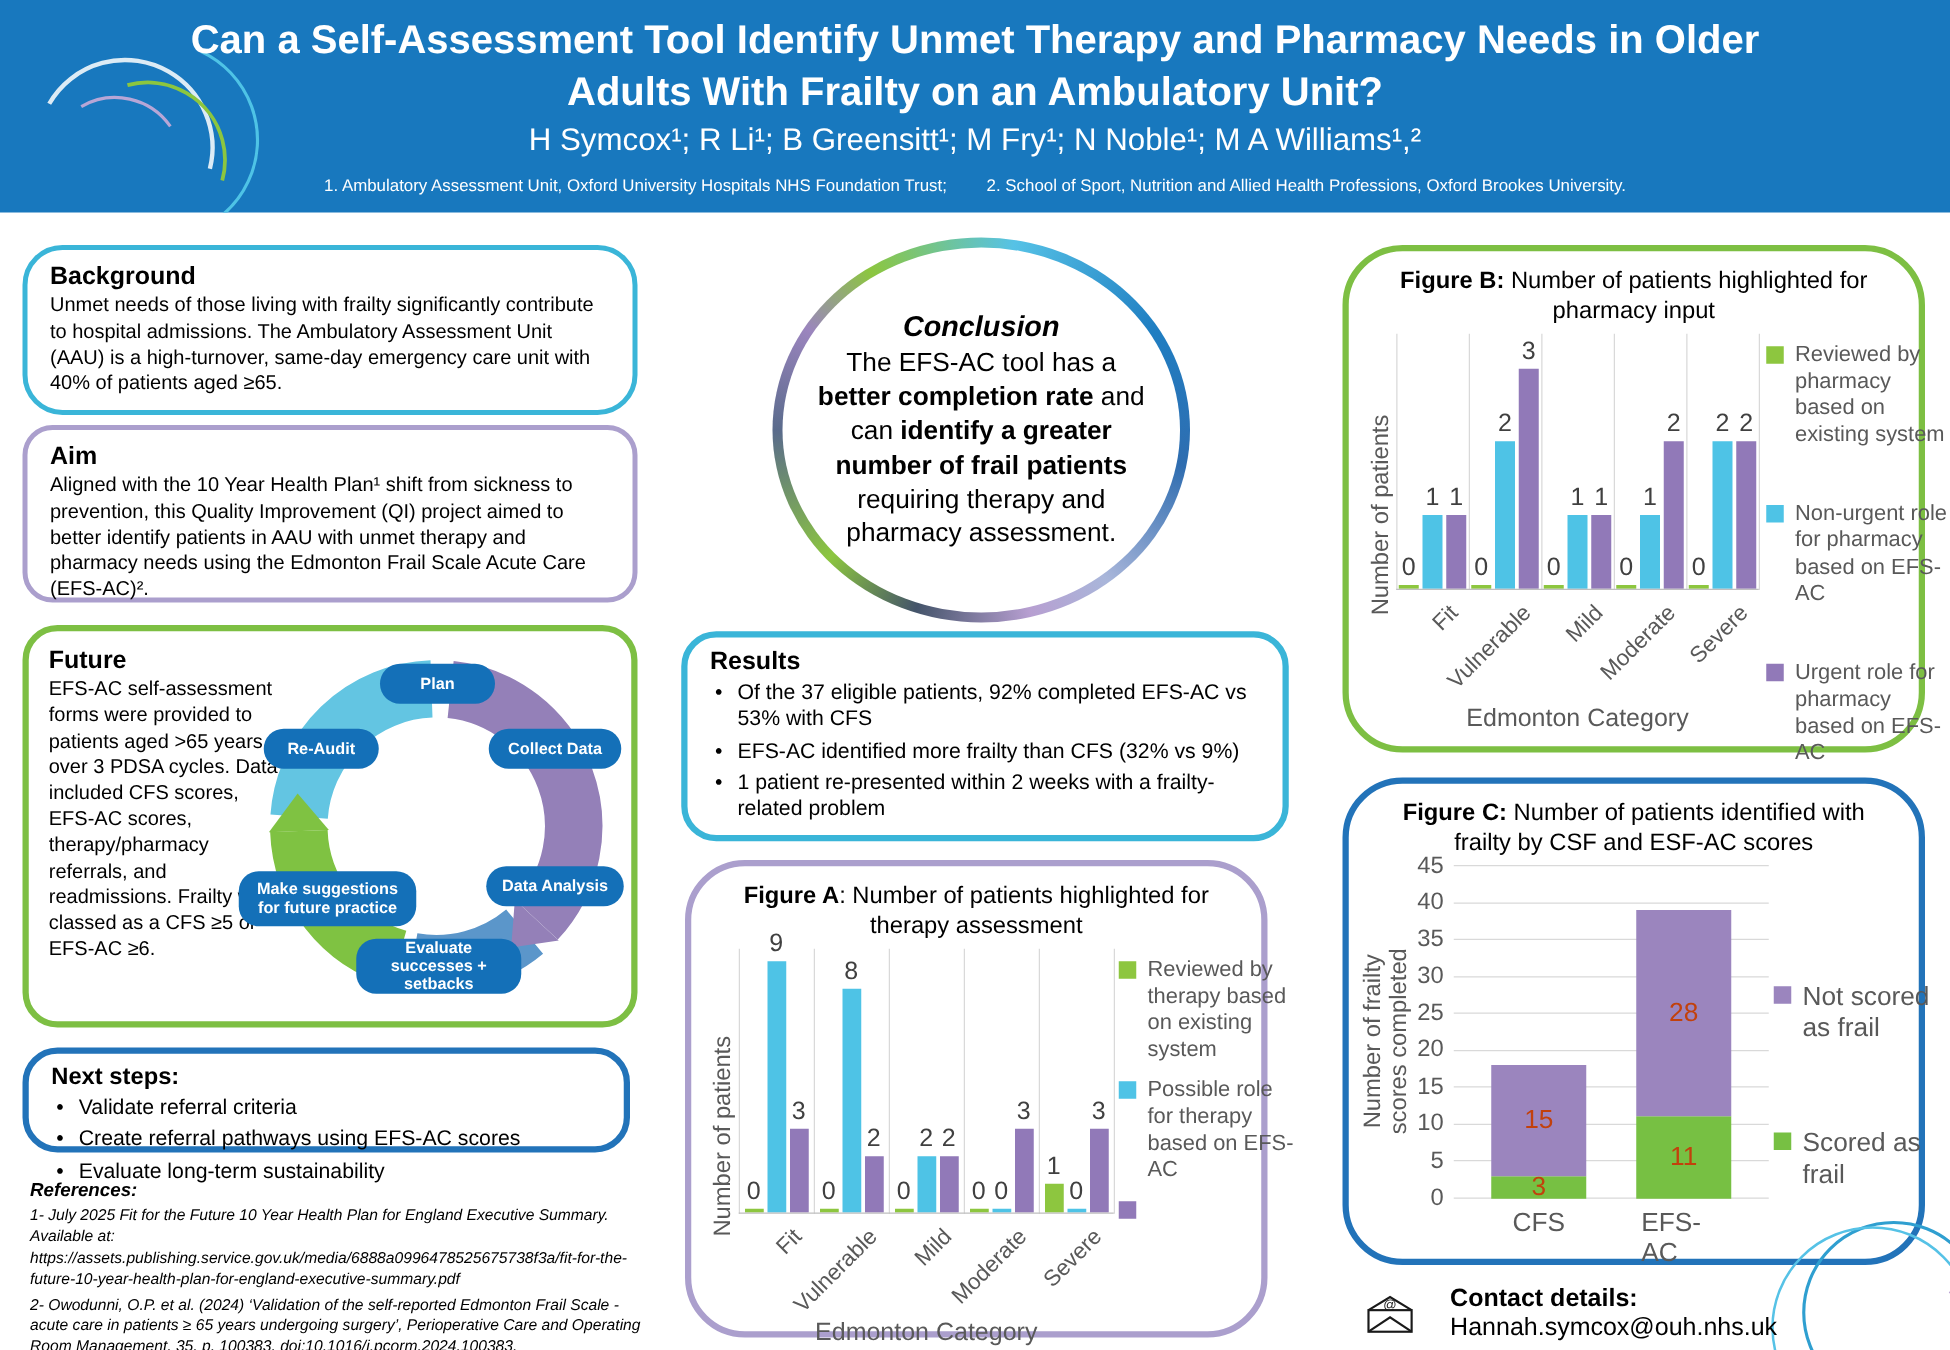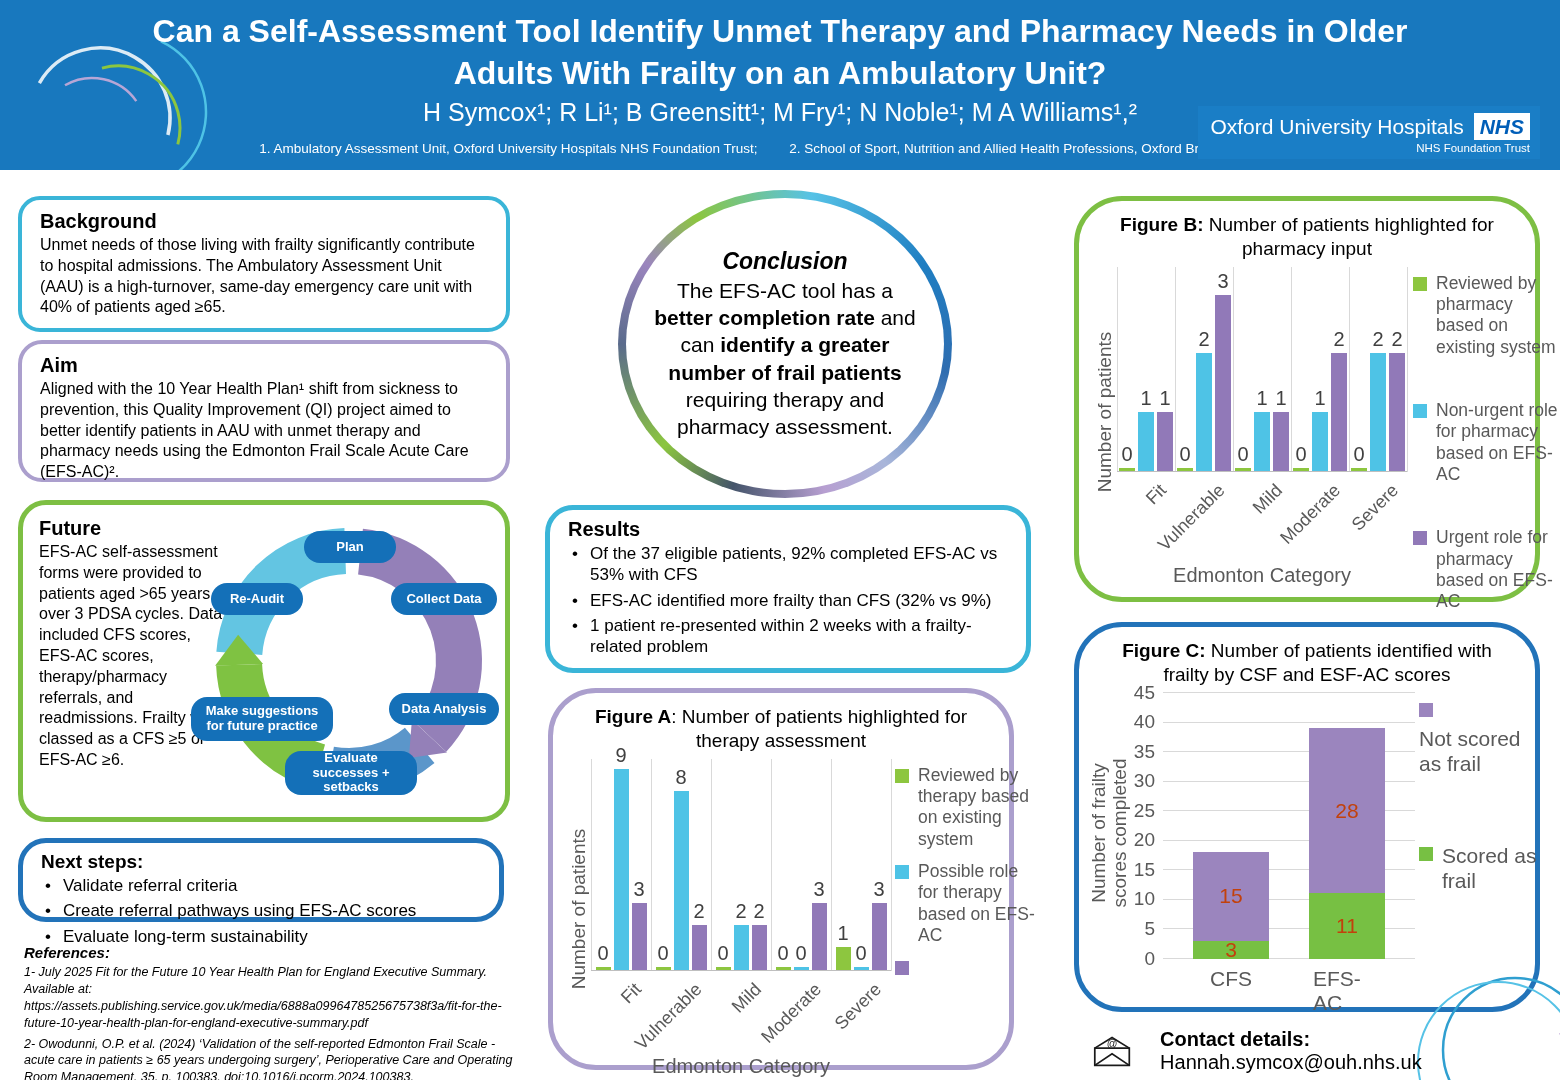--- a/index.html
+++ b/index.html
@@ -16,21 +16,21 @@
   .logo .row{display:flex;align-items:center;gap:10px;}
   .logo .org{color:#fff;font-size:21px;}
   .logo .nhsbox{background:#fff;color:var(--nhs_blue);font-weight:bold;font-style:italic;font-size:21px;padding:0 6px;line-height:27px;}
   .logo .trust{color:#fff;font-size:11.5px;text-align:right;margin-top:2px;}
   .hswirl{position:absolute;left:0;top:0;z-index:1;}
 
   
   .box{position:absolute;background:#fff;box-sizing:border-box;}
   .box h3{margin:0 0 2px 0;font-size:20px;}
   .box .body{font-size:16px;line-height:1.3;}
-  .b-cyan{border:4px solid var(--box_cyan);border-radius:22px;}
+  .b-cyan{border:4px solid var(--box_cyan);border-radius:32px;}
   .b-purple{border:4px solid var(--box_purple);border-radius:24px;}
   .b-green{border:5px solid var(--box_green);border-radius:28px;}
   .b-blue{border:5px solid var(--box_blue);border-radius:28px;}
   .fig-box{border-radius:48px;}
 
   .bullets{margin:2px 0 0 0;padding:0;list-style:none;}
   .bullets li{position:relative;padding-left:22px;margin-bottom:4px;font-size:17px;line-height:1.25;}
   .bullets li::before{content:"\2022";position:absolute;left:4px;}
 
   
@@ -84,21 +84,21 @@
   .ytick{position:absolute;right:8px;color:var(--text_gray);font-size:19px;}
   .sbar-seg{position:absolute;}
   .seglabel{position:absolute;width:40px;text-align:center;font-size:21px;color:#c2410c;}
 
   #figA{left:548px;top:688px;width:466px;height:382px;}
   #figB{left:1074px;top:196px;width:466px;height:406px;}
   #figC{left:1074px;top:622px;width:466px;height:390px;}
   #figA .legend{width:148px;gap:11px;padding-left:4px;}
   #figB .legend{width:152px;gap:42px;padding-left:6px;}
   #figC .legend{width:128px;padding-left:4px;}
-  #figC .legitem:first-child{flex-direction:column;}
+  #figC .legitem:first-child{margin-top:86px;}
   #figC .legitem:last-child{margin-top:66px;}
   #figC .legtext{font-size:21px;}
 
   
   .contact{position:absolute;left:1090px;top:1028px;display:flex;align-items:center;gap:26px;z-index:3;}
   .contact .ctxt{font-size:20px;}
   .contact .clabel{font-weight:bold;}
   .cswirl{position:absolute;right:0;bottom:0;z-index:1;}
 </style>
 </head>
@@ -114,27 +114,20 @@
       <circle cx="92" cy="132" r="54" fill="none" stroke="#b7a6d6" stroke-width="2.5" stroke-dasharray="80 260" transform="rotate(-120 92 132)"></circle>
     </svg>
     <div class="title">
       <div>Can a Self-Assessment Tool Identify Unmet Therapy and Pharmacy Needs in Older</div>
       <div>Adults With Frailty on an Ambulatory Unit?</div>
     </div>
     <div class="authors">H Symcox¹; R Li¹; B Greensitt¹; M Fry¹; N Noble¹; M A Williams¹,²</div>
     <div class="affils">
       <span>1. Ambulatory Assessment Unit, Oxford University Hospitals NHS Foundation Trust;</span>
       <span>2. School of Sport, Nutrition and Allied Health Professions, Oxford Brookes University.</span>
-    </div>
-    <div class="logo">
-      <div class="row">
-        <span class="org">Oxford University Hospitals</span>
-        <span class="nhsbox">NHS</span>
-      </div>
-      <div class="trust">NHS Foundation Trust</div>
     </div>
   </div>
 
   <div class="box b-cyan" style="left:18px;top:196px;width:492px;height:136px;padding:10px 18px;">
     <h3>Background</h3>
     <div class="body">Unmet needs of those living with frailty significantly contribute to hospital admissions. The Ambulatory Assessment Unit (AAU) is a high-turnover, same-day emergency care unit with 40% of patients aged ≥65.</div>
   </div>
 
   <div class="box b-purple" style="left:18px;top:340px;width:492px;height:142px;padding:10px 18px;">
     <h3>Aim</h3>

